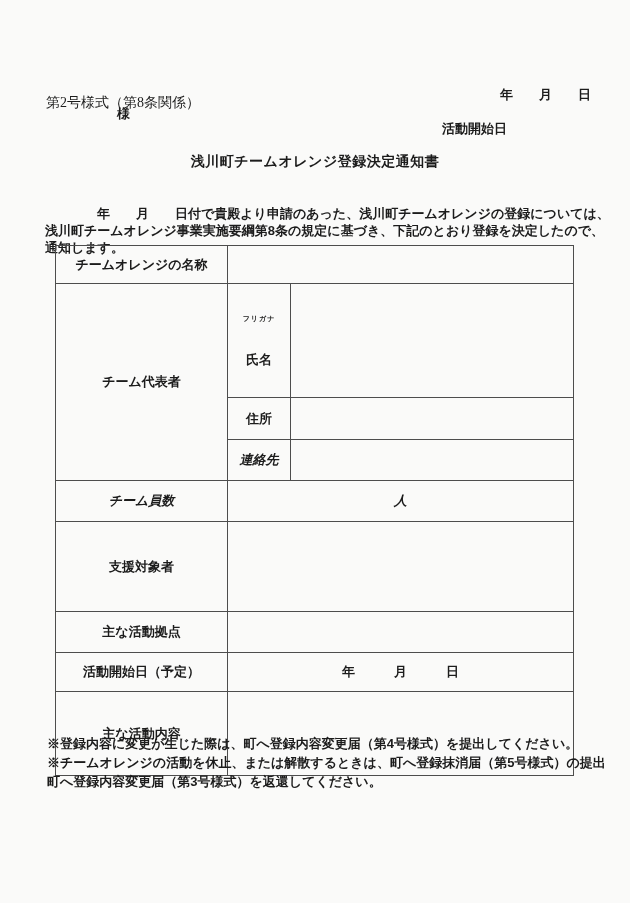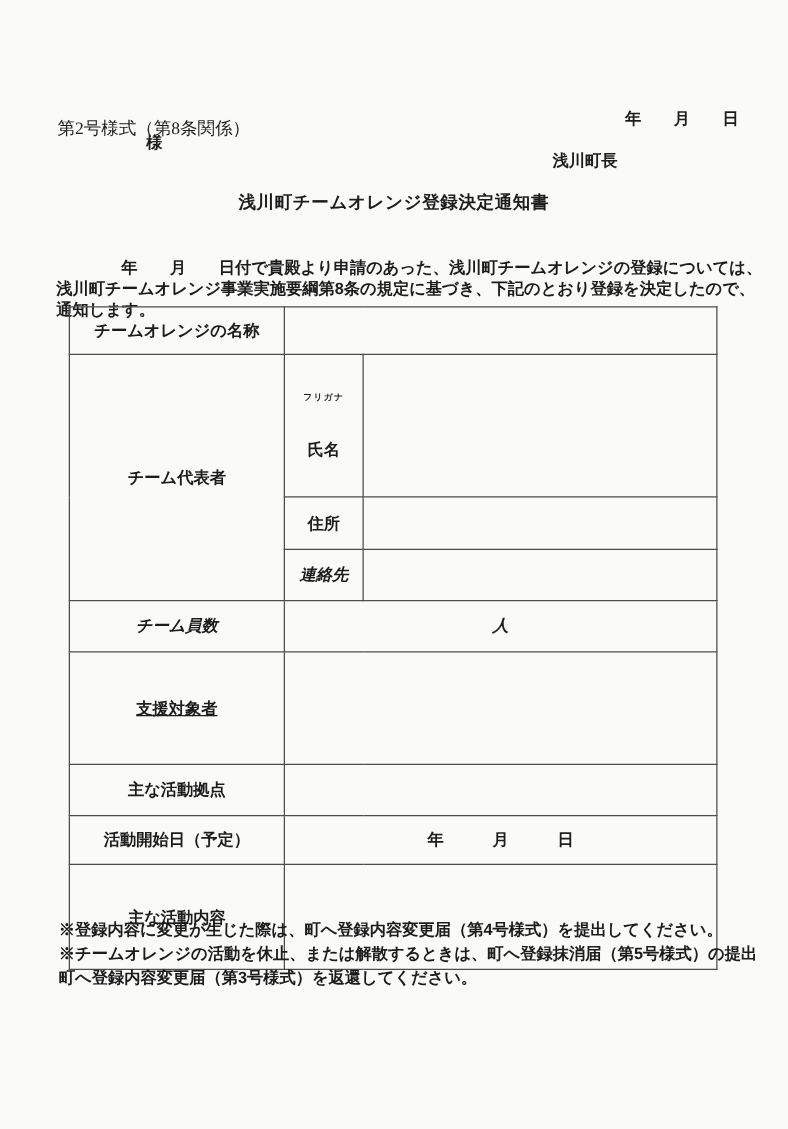--- a/index.html
+++ b/index.html
@@ -48,42 +48,42 @@
     padding:0;
   }
   col.c1{width:172px;}
   col.c2{width:63px;}
   col.c3{width:283px;}
   tr.r1{height:38px;}
   tr.r2{height:46px;}
   tr.r3{height:42px;}
   tr.r4{height:41px;font-style:italic;}
   tr.r5{height:41px;font-style:italic;}
-  tr.r6{height:90px;text-decoration:underline;}
+  tr.r6{height:90px;}
   tr.r7{height:41px;}
   tr.r8{height:39px;}
   tr.r9{height:84px;}
   td.name-cell{text-align:left;padding-left:12px;}
   .furigana{display:block;font-size:7px;line-height:9px;letter-spacing:1px;font-weight:bold;}
   .name-main{display:block;font-size:13px;line-height:14px;font-weight:bold;}
   .notes{position:absolute;left:47px;top:734px;}
   .notes .line{white-space:pre;font-weight:bold;font-size:13px;line-height:19px;}
 </style>
 </head>
 <body>
 
 <div class="page">
 
   <div class="form-number">第2号様式（第8条関係）</div>
 
   <div class="txt date-line">年　　月　　日</div>
 
   <div class="txt sama">様</div>
 
-  <div class="txt mayor">浅川町長</div>
+  <div class="txt mayor">活動開始日</div>
 
   <div class="doc-title">浅川町チームオレンジ登録決定通知書</div>
 
   <div class="body-par">
     <div class="line">　　　　年　　月　　日付で貴殿より申請のあった、浅川町チームオレンジの登録については、</div>
     <div class="line">浅川町チームオレンジ事業実施要綱第8条の規定に基づき、下記のとおり登録を決定したので、</div>
     <div class="line">通知します。</div>
   </div>
 
   <table class="reg">

